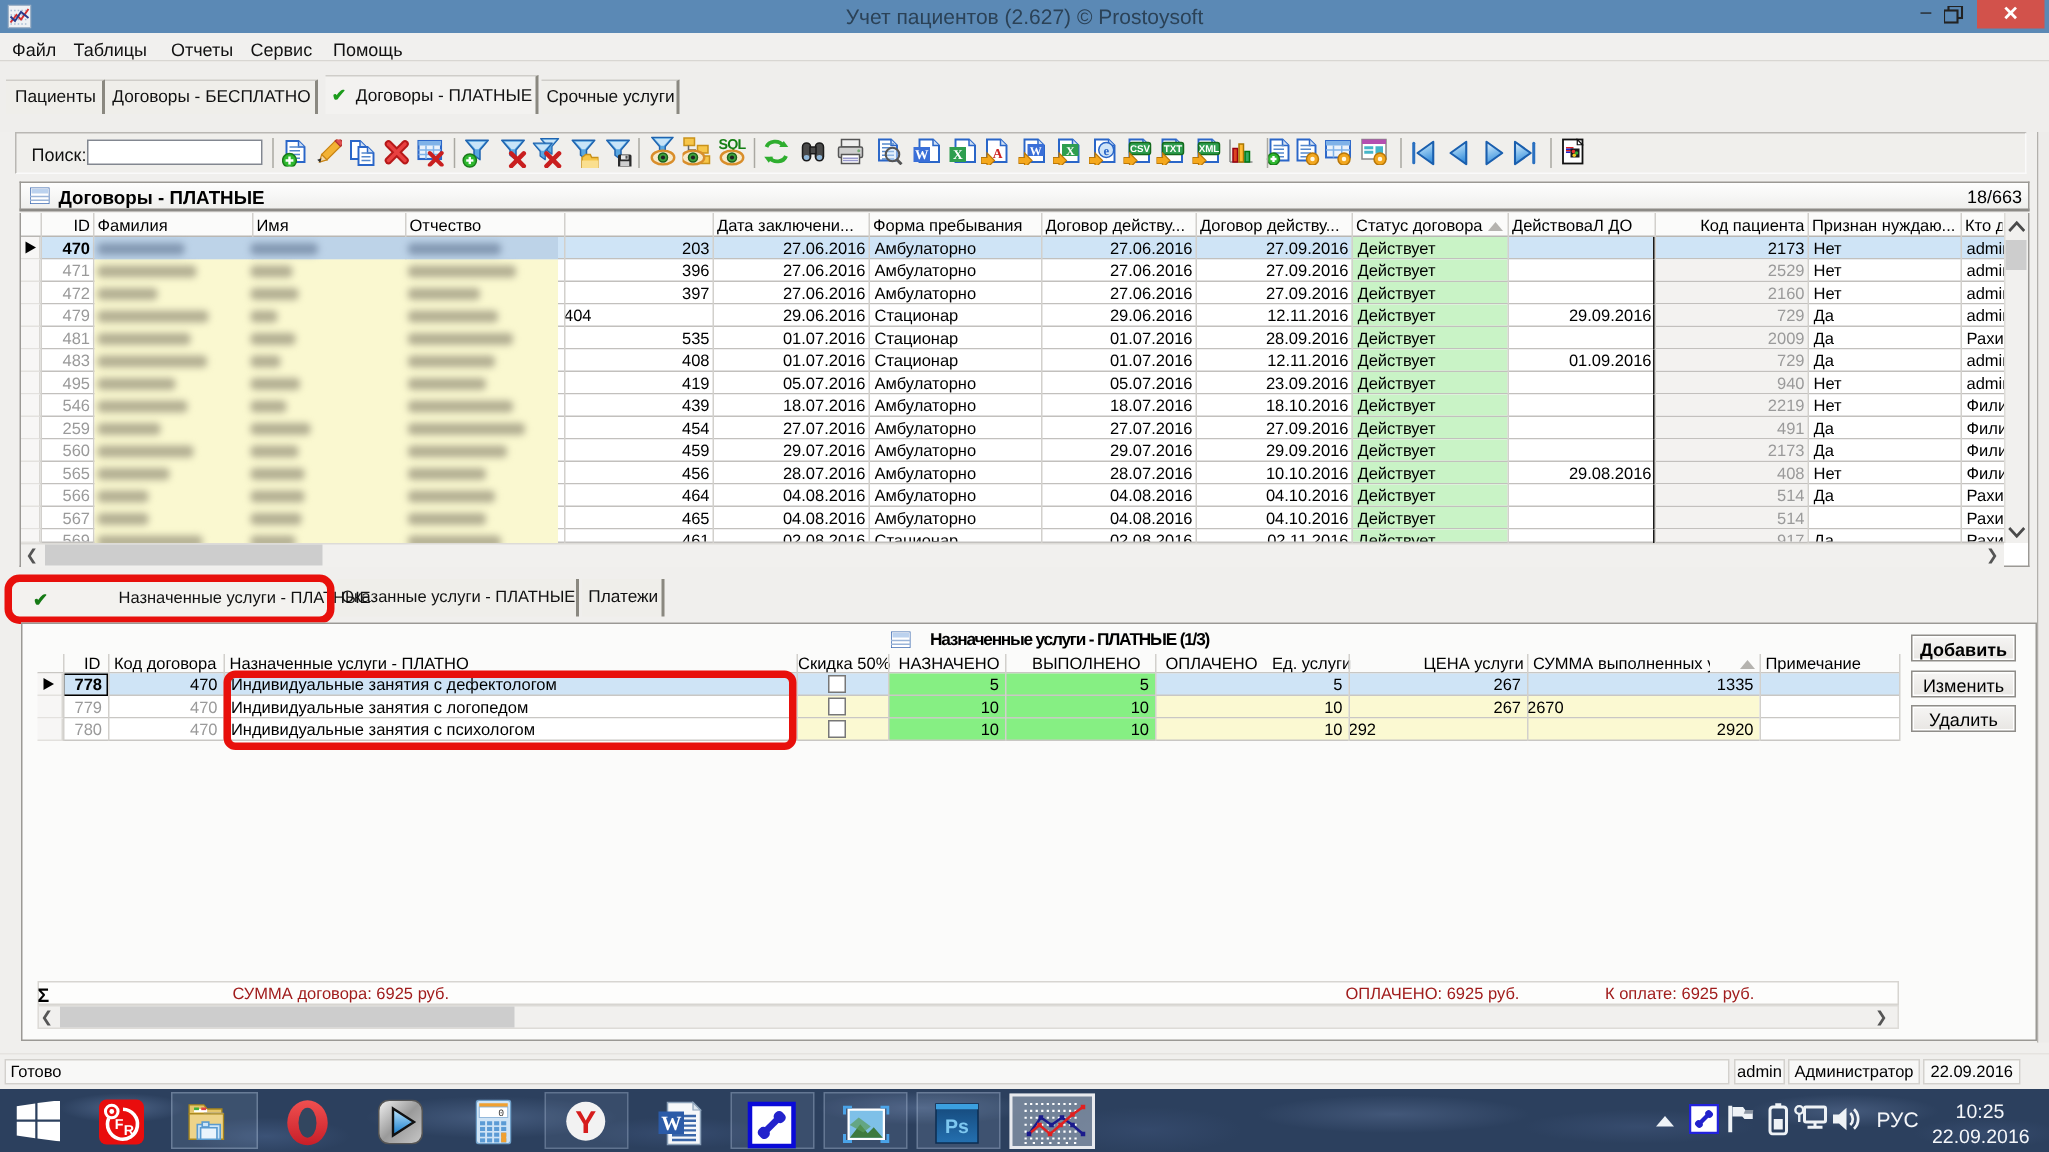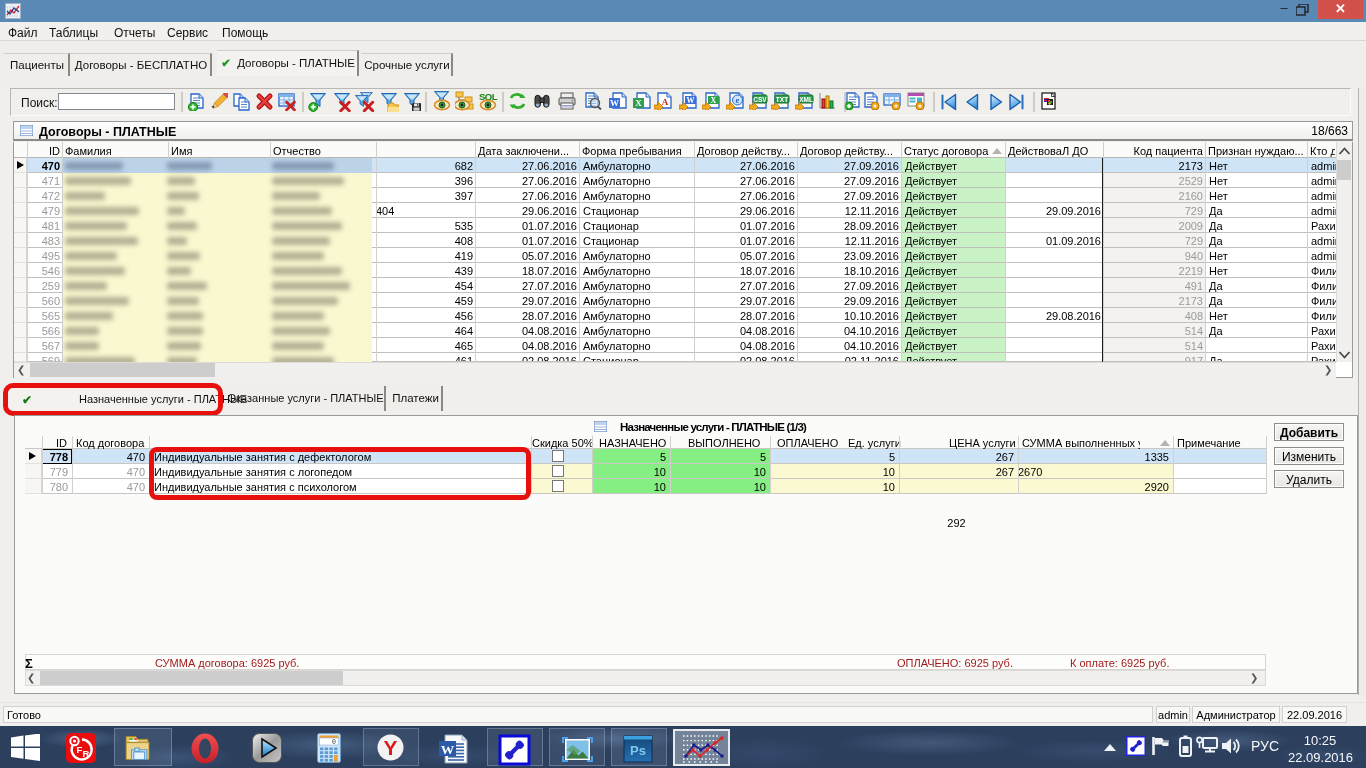--- a/index.html
+++ b/index.html
@@ -14,20 +14,21 @@
 <rect x="0.5" y="0.5" width="15" height="15" fill="#eef1f4" stroke="#9fb3c8"></rect>
 <g stroke="#a8bdd4" stroke-width="1" stroke-dasharray="1,1.4">
 <line x1="2" y1="4" x2="14" y2="4"></line>
         <line x1="2" y1="7" x2="14" y2="7"></line>
         <line x1="2" y1="10" x2="14" y2="10"></line>
         <line x1="2" y1="13" x2="14" y2="13"></line>
       </g>
 <polyline points="2,12 6,7 9,10 14,3" fill="none" stroke="#d43030" stroke-width="1.3"></polyline>
 <polyline points="2,8 5,11 9,5 14,9" fill="none" stroke="#283c8c" stroke-width="1.3"></polyline>
 </svg>
+<div class="tx" style="left:0;top:3px;width:1366px;text-align:center;font-size:14px;color:#2b4257;">Учет пациентов (2.627) © Prostoysoft</div>
 <div class="tx" style="left:1269px;top:0px;width:30px;height:19px;text-align:center;font-size:13px;color:#222;">–</div>
 <svg class="abs" style="left:1296px;top:4px" width="13" height="12">
       <rect x="3" y="0" width="9" height="8" fill="none" stroke="#222" stroke-width="1.4"></rect>
       <rect x="0" y="3" width="9" height="8" fill="#5b89b5" stroke="#222" stroke-width="1.4"></rect>
     </svg>
 <div class="abs" style="left:1318px;top:0;width:45px;height:19px;background:#d2524b;"></div>
 <div class="tx" style="left:1318px;top:1px;width:45px;text-align:center;font-size:13px;color:#fff;font-weight:bold;">✕</div>
 <div class="abs" style="left:0;top:22px;width:1366px;height:19px;background:#f1f0ee;border-bottom:1px solid #d8d6d2;"></div>
 <div class="tx" style="left:8px;top:26px;font-size:12px;color:#111;">Файл</div>
 <div class="tx" style="left:49px;top:26px;font-size:12px;color:#111;">Таблицы</div>
@@ -447,21 +448,21 @@
 <div class="tx" style="left:1008px;top:145px;width:94px;font-size:11px;color:#000;overflow:hidden;">ДействоваЛ ДО</div>
 <div class="tx" style="left:1103px;top:145px;width:100px;text-align:right;font-size:11px;color:#000;overflow:hidden;">Код пациента</div>
 <div class="tx" style="left:1208px;top:145px;width:98px;font-size:11px;color:#000;overflow:hidden;">Признан нуждаю...</div>
 <div class="tx" style="left:1310px;top:145px;width:25px;font-size:11px;color:#000;overflow:hidden;">Кто д</div>
 <div class="abs" style="left:992px;top:148px;width:0;height:0;border-left:5px solid transparent;border-right:5px solid transparent;border-bottom:6px solid #b5b3af;"></div>
 <div class="abs" style="left:14px;top:158px;width:13px;height:15px;background:#f7f6f5;border-bottom:1px solid #e3e1de;border-right:1px solid #d9d7d3;"></div>
 <div class="abs" style="left:17px;top:161px;width:0;height:0;border-top:4.5px solid transparent;border-bottom:4.5px solid transparent;border-left:7px solid #000;"></div>
 <div class="abs" style="left:27px;top:158px;width:1309px;height:15px;background:#cfe4f6;border-bottom:1px solid #c2c0bd;overflow:hidden;"></div>
 <div class="abs" style="left:901px;top:158px;width:104px;height:14px;background:#c9f3c6;"></div>
 <div class="tx" style="left:27px;top:160px;width:33px;font-size:11px;color:#000;font-weight:bold;overflow:hidden;height:12px;text-align:right;">470</div>
-<div class="tx" style="left:376px;top:160px;width:97px;font-size:11px;color:#000;font-weight:normal;overflow:hidden;height:12px;text-align:right;">682</div>
+<div class="tx" style="left:376px;top:160px;width:97px;font-size:11px;color:#000;font-weight:normal;overflow:hidden;height:12px;text-align:right;">203</div>
 <div class="tx" style="left:475px;top:160px;width:102px;font-size:11px;color:#000;font-weight:normal;overflow:hidden;height:12px;text-align:right;">27.06.2016</div>
 <div class="tx" style="left:583px;top:160px;width:110px;font-size:11px;color:#000;overflow:hidden;height:12px;">Амбулаторно</div>
 <div class="tx" style="left:694px;top:160px;width:101px;font-size:11px;color:#000;font-weight:normal;overflow:hidden;height:12px;text-align:right;">27.06.2016</div>
 <div class="tx" style="left:797px;top:160px;width:102px;font-size:11px;color:#000;font-weight:normal;overflow:hidden;height:12px;text-align:right;">27.09.2016</div>
 <div class="tx" style="left:905px;top:160px;width:99px;font-size:11px;color:#000;overflow:hidden;height:12px;">Действует</div>
 <div class="tx" style="left:1103px;top:160px;width:100px;font-size:11px;color:#000;font-weight:normal;overflow:hidden;height:12px;text-align:right;">2173</div>
 <div class="tx" style="left:1209px;top:160px;width:97px;font-size:11px;color:#000;overflow:hidden;height:12px;">Нет</div>
 <div class="tx" style="left:1311px;top:160px;width:25px;font-size:11px;color:#000;overflow:hidden;height:12px;">admin</div>
 <div class="abs" style="left:1102px;top:158px;width:2px;height:15px;background:#1a1a1a;"></div>
 <div class="abs" style="left:14px;top:173px;width:13px;height:15px;background:#f7f6f5;border-bottom:1px solid #e3e1de;border-right:1px solid #d9d7d3;"></div>
@@ -743,20 +744,21 @@
 <svg class="abs" style="left:594px;top:421px" width="13" height="11">
       <rect x="0" y="0" width="13" height="11" fill="#fff" stroke="#3c6ab0"></rect>
       <rect x="1" y="1" width="11" height="3" fill="#bcd2ee"></rect>
       <line x1="0" y1="6" x2="13" y2="6" stroke="#9ab4d8"></line>
       <line x1="0" y1="8.5" x2="13" y2="8.5" stroke="#9ab4d8"></line>
     </svg>
 <div class="tx" style="left:620px;top:421px;font-size:11.5px;letter-spacing:-0.8px;font-weight:bold;color:#000;">Назначенные услуги - ПЛАТНЫЕ (1/3)</div>
 <div class="abs" style="left:25px;top:436px;width:1241px;height:13px;background:#fbfbfa;border-bottom:1px solid #c9c7c3;"></div>
 <div class="tx" style="left:42px;top:437px;width:25px;text-align:right;font-size:11px;color:#000;">ID</div>
 <div class="tx" style="left:76px;top:437px;width:72px;font-size:11px;color:#000;overflow:hidden;">Код договора</div>
+<div class="tx" style="left:153px;top:437px;width:377px;font-size:11px;color:#000;overflow:hidden;">Назначенные услуги - ПЛАТНО</div>
 <div class="tx" style="left:532px;top:437px;font-size:11px;color:#000;">Скидка 50%</div>
 <div class="tx" style="left:599px;top:437px;font-size:11px;color:#000;">НАЗНАЧЕНО</div>
 <div class="tx" style="left:688px;top:437px;font-size:11px;color:#000;">ВЫПОЛНЕНО</div>
 <div class="tx" style="left:777px;top:437px;font-size:11px;color:#000;">ОПЛАЧЕНО</div>
 <div class="tx" style="left:848px;top:437px;font-size:11px;color:#000;">Ед. услуги</div>
 <div class="tx" style="left:949px;top:437px;font-size:11px;color:#000;">ЦЕНА услуги</div>
 <div class="tx" style="left:1022px;top:437px;width:118px;overflow:hidden;font-size:11px;color:#000;">СУММА выполненных усл...</div>
 <div class="abs" style="left:1160px;top:440px;width:0;height:0;border-left:5px solid transparent;border-right:5px solid transparent;border-bottom:6px solid #b5b3af;"></div>
 <div class="tx" style="left:1177px;top:437px;font-size:11px;color:#000;">Примечание</div>
 <div class="abs" style="left:25px;top:449px;width:17px;height:15px;background:#f7f6f5;border-bottom:1px solid #e3e1de;border-right:1px solid #d9d7d3;"></div>
@@ -812,21 +814,21 @@
 <div class="abs" style="left:899px;top:479px;width:119px;height:15px;background:#fbf9d2;border-bottom:1px solid #c9c7c4;"></div>
 <div class="abs" style="left:1018px;top:479px;width:155px;height:15px;background:#fbf9d2;border-bottom:1px solid #c9c7c4;"></div>
 <div class="abs" style="left:1173px;top:479px;width:93px;height:15px;background:#fff;border-bottom:1px solid #c9c7c4;"></div>
 <div class="tx" style="left:42px;top:481px;width:26px;text-align:right;font-size:11px;font-weight:normal;color:#9a9a9a;">780</div>
 <div class="tx" style="left:72px;top:481px;width:73px;text-align:right;font-size:11px;color:#9a9a9a;">470</div>
 <div class="tx" style="left:154px;top:481px;font-size:11px;color:#000;">Индивидуальные занятия с психологом</div>
 <div class="abs" style="left:552px;top:480px;width:12px;height:12px;background:#fff;border:1px solid #777;"></div>
 <div class="tx" style="left:592px;top:481px;width:74px;text-align:right;font-size:11px;color:#000;">10</div>
 <div class="tx" style="left:670px;top:481px;width:96px;text-align:right;font-size:11px;color:#000;">10</div>
 <div class="tx" style="left:770px;top:481px;width:125px;text-align:right;font-size:11px;color:#000;">10</div>
-<div class="tx" style="left:899px;top:481px;width:115px;text-align:center;font-size:11px;color:#000;margin-top:36px;">292</div>
+<div class="tx" style="left:899px;top:481px;width:115px;text-align:left;font-size:11px;color:#000;">292</div>
 <div class="tx" style="left:1018px;top:481px;width:151px;text-align:right;font-size:11px;color:#000;">2920</div>
 <div class="abs" style="left:42px;top:436px;width:1px;height:58px;background:#d2d0cc;"></div>
 <div class="abs" style="left:72px;top:436px;width:1px;height:58px;background:#d2d0cc;"></div>
 <div class="abs" style="left:149px;top:436px;width:1px;height:58px;background:#d2d0cc;"></div>
 <div class="abs" style="left:531px;top:436px;width:1px;height:58px;background:#d2d0cc;"></div>
 <div class="abs" style="left:592px;top:436px;width:1px;height:58px;background:#d2d0cc;"></div>
 <div class="abs" style="left:670px;top:436px;width:1px;height:58px;background:#d2d0cc;"></div>
 <div class="abs" style="left:770px;top:436px;width:1px;height:58px;background:#d2d0cc;"></div>
 <div class="abs" style="left:899px;top:436px;width:1px;height:58px;background:#d2d0cc;"></div>
 <div class="abs" style="left:1018px;top:436px;width:1px;height:58px;background:#d2d0cc;"></div>

